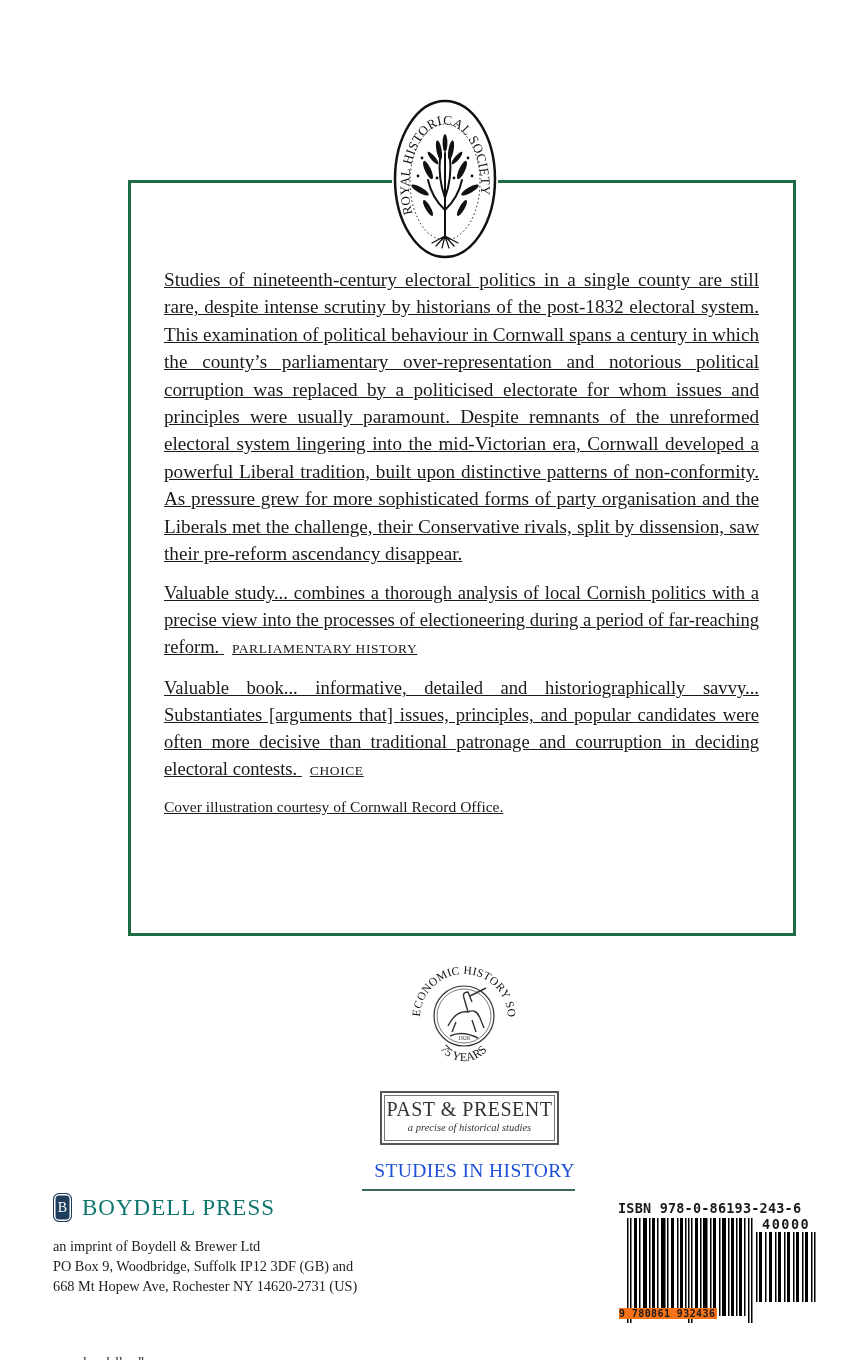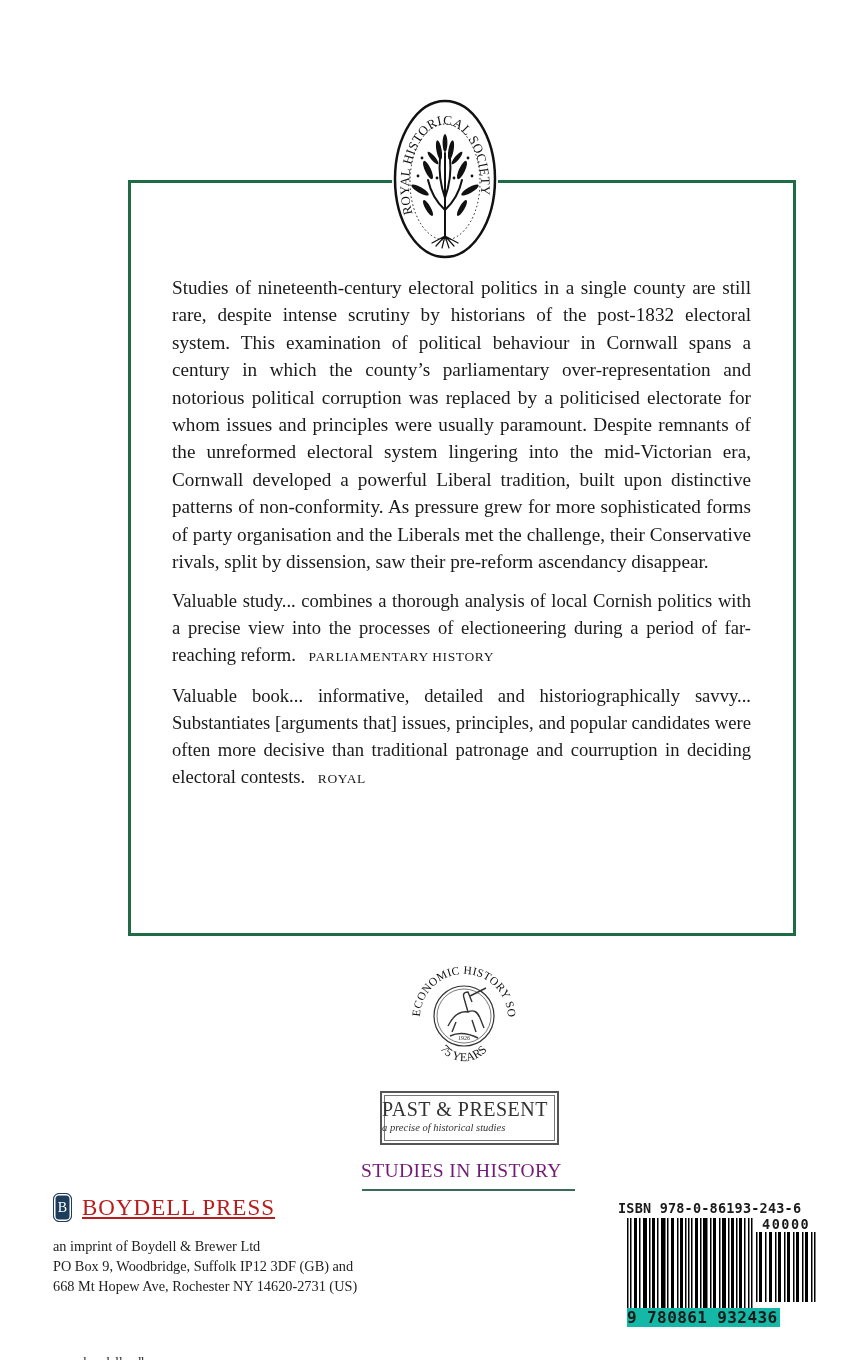--- a/index.html
+++ b/index.html
@@ -6,61 +6,61 @@
   body { width: 856px; height: 1360px; position: relative; overflow: hidden;
          font-family: "Liberation Serif", "DejaVu Serif", serif; color: #1a1a1a; }
 
   .frame { position: absolute; left: 128px; top: 180px; width: 662px; height: 750px;
            border: 3px solid #1f6b45; }
 
   .rhs-logo { position: absolute; left: 392px; top: 98px; width: 106px; height: 162px;
               background: #ffffff; z-index: 2; }
 
   .blurb { position: absolute; left: 160px; top: 262px; width: 603px; }
-  .blurb p { margin: 12px; font-size: 19.2px; line-height: 27.4px; text-align: justify;
-             text-align-last: left; }
+  .blurb p { margin: 4px; font-size: 19.2px; line-height: 27.4px; text-align: justify;
+             text-align-last: left; text-decoration: underline; }
   .blurb p.indent { text-indent: 22px; }
 
   .review { margin-top: 12px !important; text-align: center; font-size: 18.6px !important;
             line-height: 27px !important; }
   .review-source { font-size: 13.5px; letter-spacing: 0.6px; margin-left: 8px; }
   .credit { margin-top: 12px !important; font-size: 15.5px !important; line-height: 22px !important;
             text-align: left !important; }
 
   .ehs-logo { position: absolute; left: 410px; top: 958px; width: 108px; height: 110px; }
 
   .pp-box { position: absolute; left: 380px; top: 1091px; width: 175px; height: 50px;
             border: 2px solid #555; box-shadow: inset 0 0 0 2px #fff, inset 0 0 0 3px #777;
-            text-align: left; }
+            text-align: center; }
   .pp-title { font-size: 20px; letter-spacing: 0.5px; color: #333; margin-top: 5px; }
   .pp-sub { font-size: 10.5px; font-style: italic; color: #333; margin-top: 1px; }
 
-  .series { position: absolute; left: 361px; top: 1160px; width: 214px; text-align: left;
-            font-size: 19.5px; letter-spacing: 0.4px; color: #701a75; }
+  .series { position: absolute; left: 361px; top: 1160px; width: 214px; text-align: right;
+            font-size: 19.5px; letter-spacing: 0.4px; color: #1d4ed8; }
   .series-rule { position: absolute; left: 362px; top: 1189px; width: 213px; height: 2px;
                  background: #3a6b5a; }
 
   .publisher { position: absolute; left: 53px; top: 1193px; }
   .pub-logo { display: inline-block; width: 17px; height: 27px; background: #1e3d5c;
               border-radius: 6px; border: 1.5px solid #1e3d5c; box-shadow: inset 0 0 0 1.5px #fff;
               color: #fff; font-size: 14px; text-align: center; line-height: 27px;
               vertical-align: middle; }
   .pub-name { display: inline-block; font-size: 23px; letter-spacing: 1px; margin-left: 6px;
-              vertical-align: middle; color: #b91c1c; text-decoration: underline; }
+              vertical-align: middle; color: #0f766e; }
   .pub-lines { position: absolute; left: 53px; top: 1236px; font-size: 14.3px; line-height: 20px;
                color: #222; }
   .pub-web { position: absolute; left: 53px; top: 1354px; font-size: 13px; color: #222; }
 
   .barcode-wrap { position: absolute; left: 615px; top: 1200px; width: 220px; height: 130px; }
   .isbn-text { position: absolute; left: 3px; top: 0; font-family: "DejaVu Sans Mono", monospace;
                font-size: 13.5px; font-weight: bold; letter-spacing: 0.2px; }
   .addon-num { position: absolute; left: 147px; top: 16px; font-family: "DejaVu Sans Mono", monospace;
                font-size: 13.5px; font-weight: bold; letter-spacing: 1.5px; }
-  .ean-num { position: absolute; left: 12px; top: 108px; font-family: "DejaVu Sans Mono", monospace;
-             font-size: 16px; font-weight: bold; letter-spacing: 0.4px; background: #14b8a6; padding-right: 2px; }
+  .ean-num { position: absolute; left: 4px; top: 108px; font-family: "DejaVu Sans Mono", monospace;
+             font-size: 10px; font-weight: bold; letter-spacing: 0.4px; background: #f97316; padding-right: 2px; }
   .bars { position: absolute; left: 12px; top: 18px; }
   .addon-bars { position: absolute; left: 141px; top: 32px; }
 </style>
 </head>
 <body>
 
 <div class="frame"></div>
 
 <div class="rhs-logo">
   <svg width="106" height="162" viewBox="0 0 106 162">
@@ -101,23 +101,24 @@
 
 <div class="blurb">
   <p>Studies of nineteenth-century electoral politics in a single county are still rare, despite intense scrutiny by historians of the post-1832 electoral system. This examination of political behaviour in Cornwall spans a century in which the county’s parliamentary over-representation and notorious political corruption was replaced by a politicised electorate for whom issues and principles were usually paramount. Despite remnants of the unreformed electoral system lingering into the mid-Victorian era, Cornwall developed a powerful Liberal tradition, built upon distinctive patterns of non-conformity. As pressure grew for more sophisticated forms of party organisation and the Liberals met the challenge, their Conservative rivals, split by dissension, saw their pre-reform ascendancy disappear.</p>
 
   <p class="review">
     <span>Valuable study... combines a thorough analysis of local Cornish politics with a precise  view into the processes of electioneering during a period of far-reaching reform.</span>
     <span class="review-source">PARLIAMENTARY HISTORY</span>
   </p>
   <p class="review">
     <span>Valuable book... informative, detailed and historiographically savvy... Substantiates [arguments that] issues, principles, and popular candidates were often more decisive than traditional patronage and courruption in deciding electoral contests.</span>
-    <span class="review-source">ROYAL</span>
+    <span class="review-source">CHOICE</span>
   </p>
 
+  <p class="credit">Cover illustration courtesy of Cornwall Record Office.</p>
 </div>
 
 <div class="ehs-logo">
   <svg width="108" height="110" viewBox="0 0 108 110">
     <defs>
       <path id="ehsTop" d="M 10 60 A 44 44 0 1 1 98 60" fill="none"></path>
       <path id="ehsBot" d="M 28 88 A 30 30 0 0 0 80 88" fill="none"></path>
     </defs>
     <text font-family="Liberation Serif, serif" font-size="11.5" fill="#111" letter-spacing="0.3">
       <textPath href="#ehsTop" startOffset="1%">ECONOMIC HISTORY SOCIETY</textPath>

